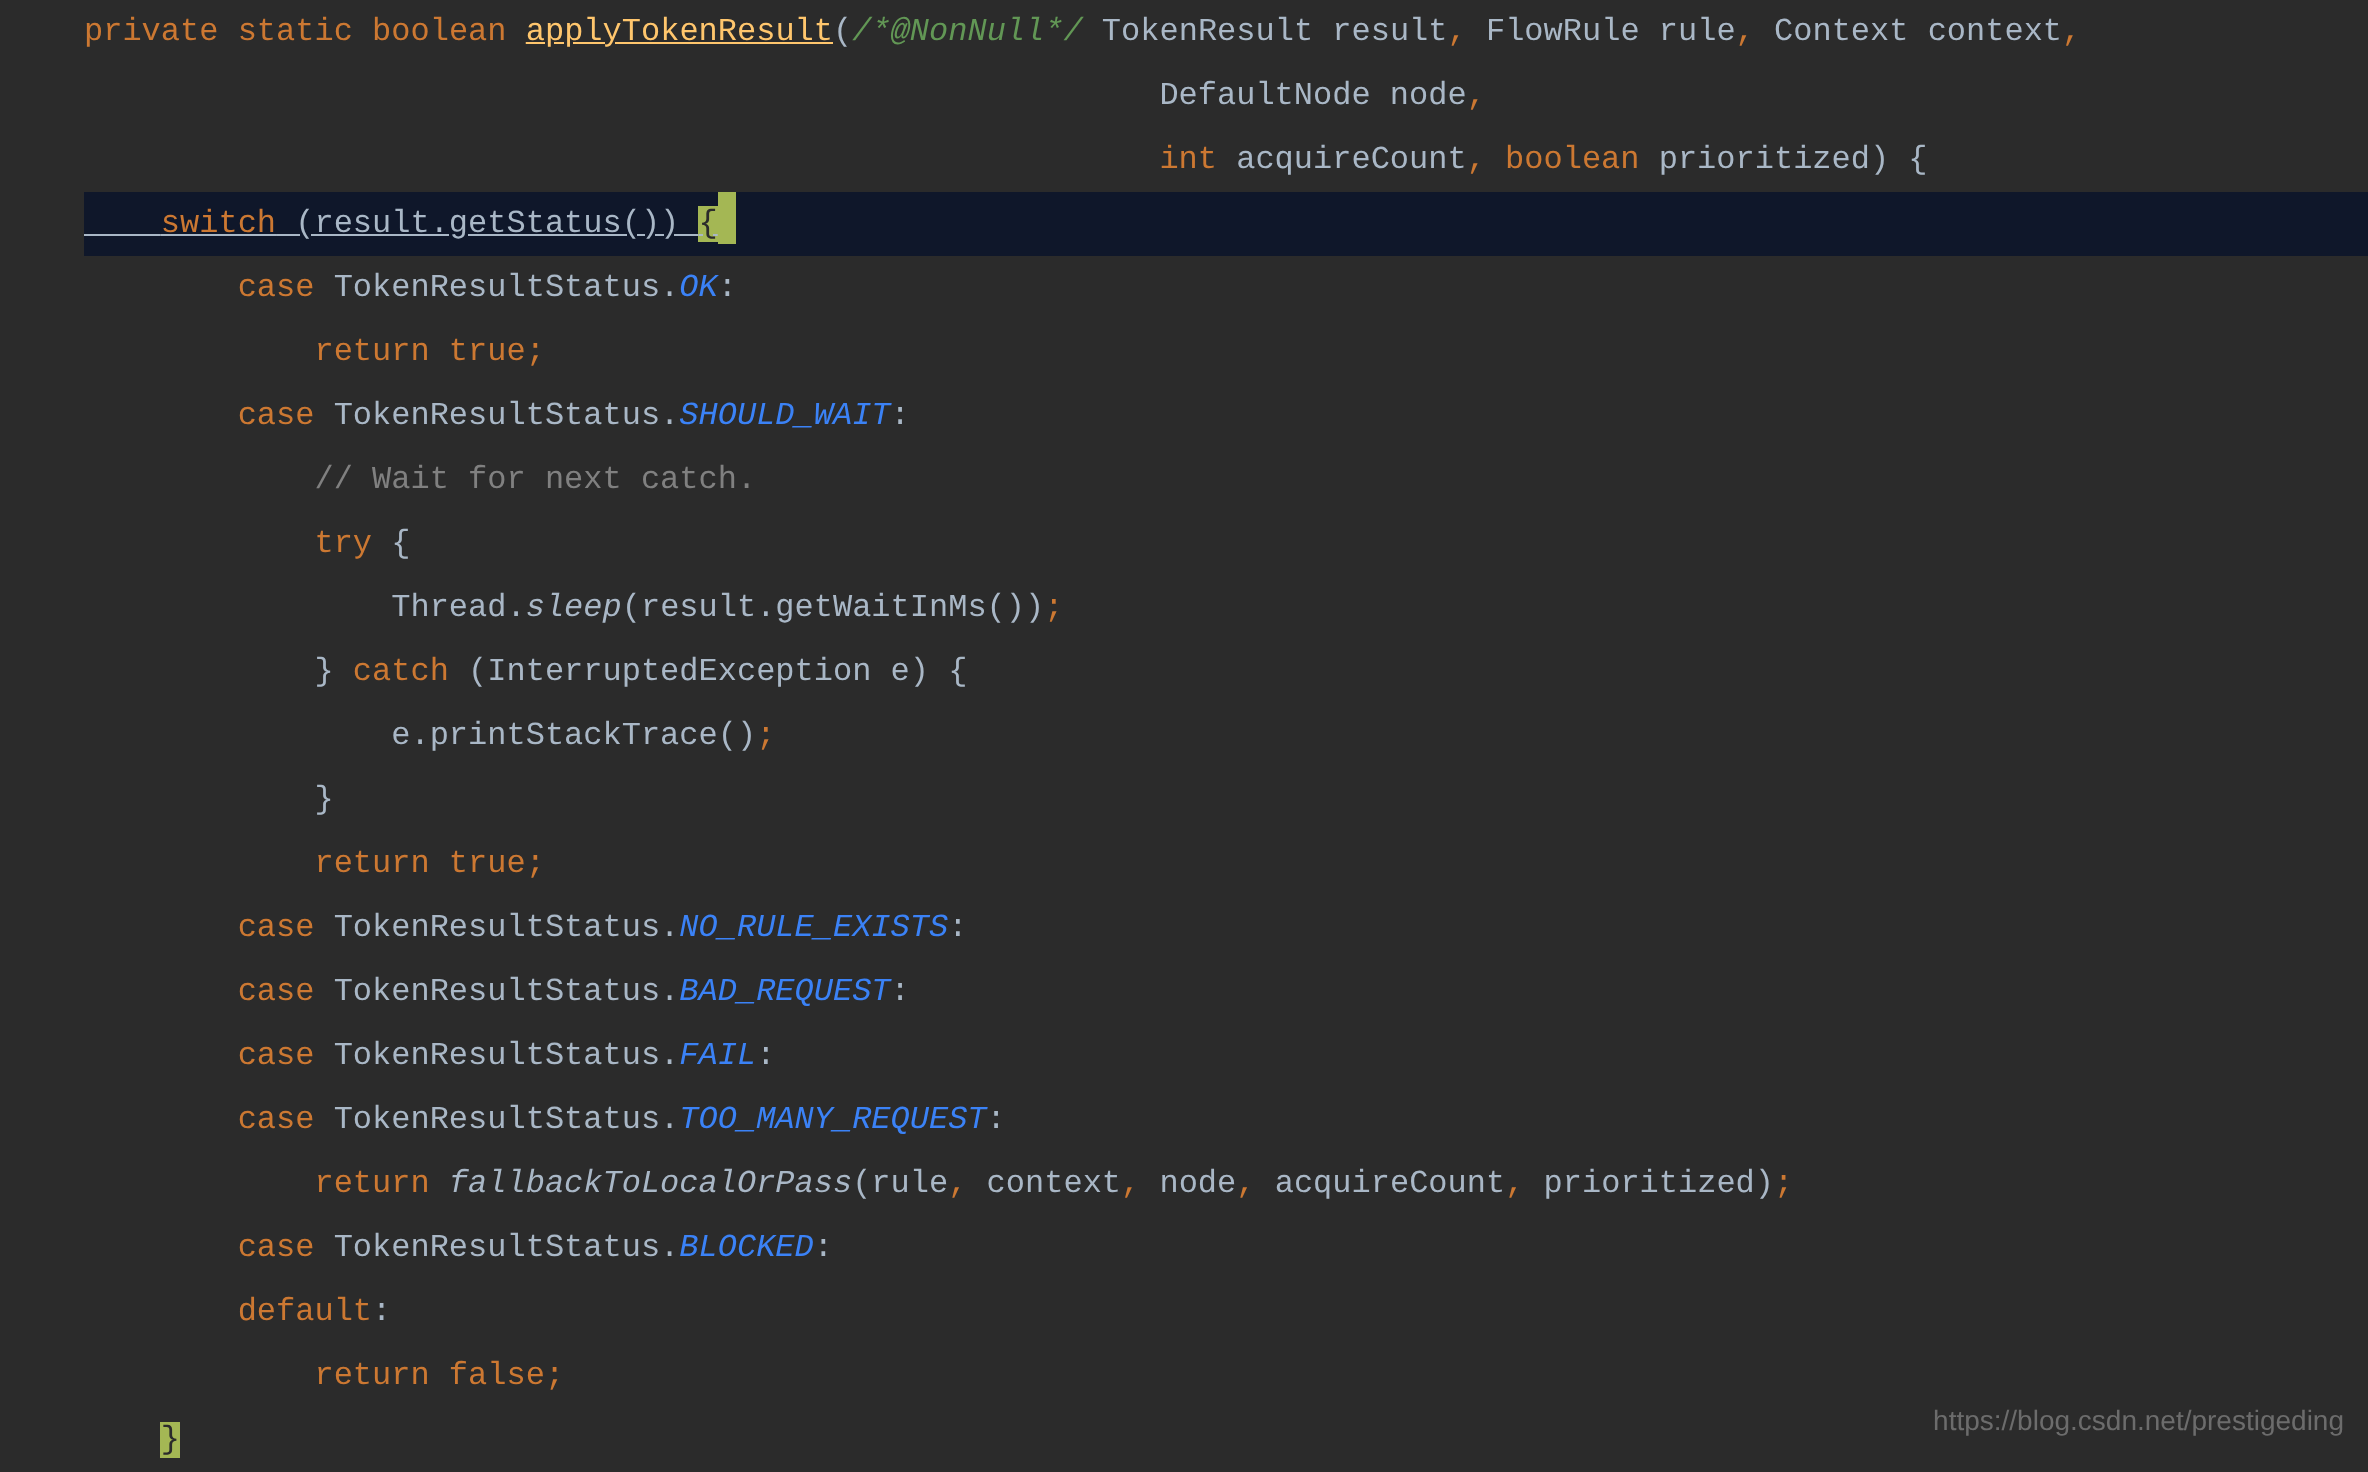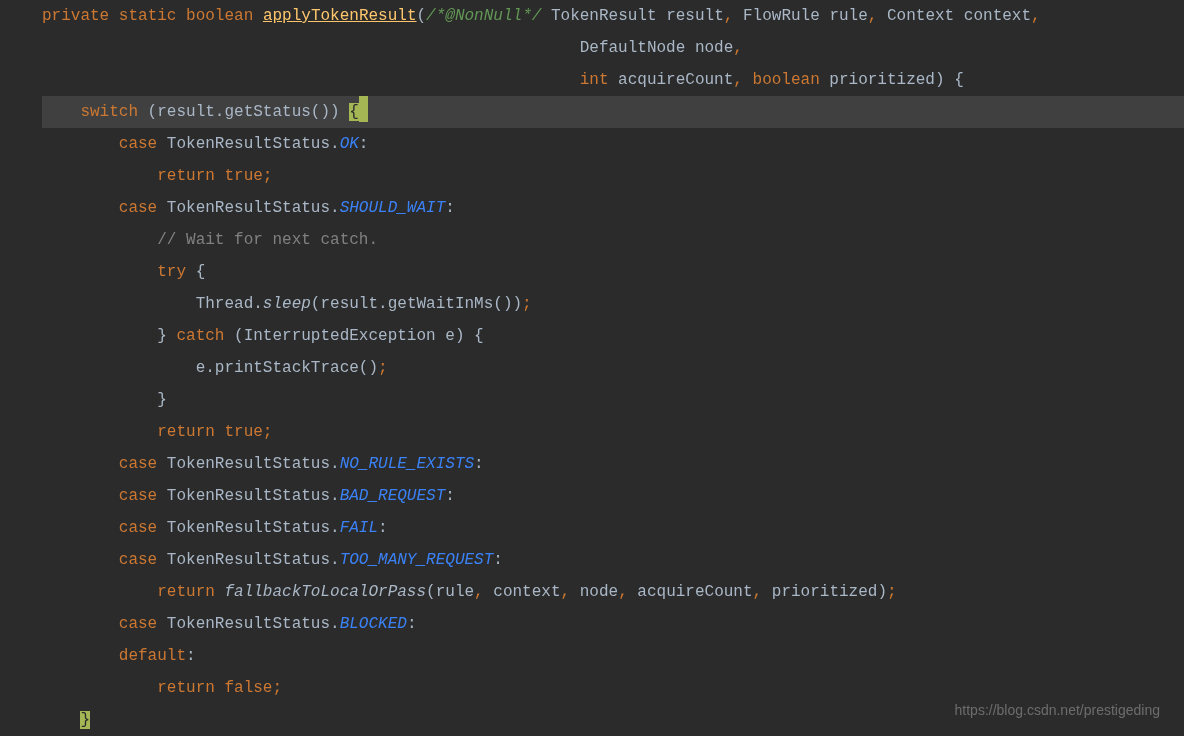--- a/index.html
+++ b/index.html
@@ -21,36 +21,37 @@
     .editor {
       padding: 0 0 0 42px;
       position: relative;
     }
     .code-line {
       white-space: pre;
       position: relative;
       height: 32px;
     }
     .code-line.highlighted {
-      background-color: #404040;
+      background-color: #0f172a;
+      text-decoration: underline;
     }
     .kw { color: #cc7832; }
     .method-def { color: #ffc66d; text-decoration: underline; }
     .comment { color: #808080; }
     .comment-block { color: #629755; font-style: italic; text-align: center; }
     .type { color: #a9b7c6; }
     .static-field { color: #3b82f6; font-style: italic; }
     .static-method { font-style: italic; }
     .paren { color: #a9b7c6; }
     .semi { color: #cc7832; }
     .comma { color: #cc7832; }
     .watermark {
       position: absolute;
       bottom: 10px;
-      right: 24px;
+      right: 12px;
       color: #888888;
       font-size: 14px;
       font-family: Arial, sans-serif;
       opacity: 0.7;
     }
     .cursor-pos {
       position: absolute;
       background-color: #a4b754;
       width: 9px;
       height: 26px;

